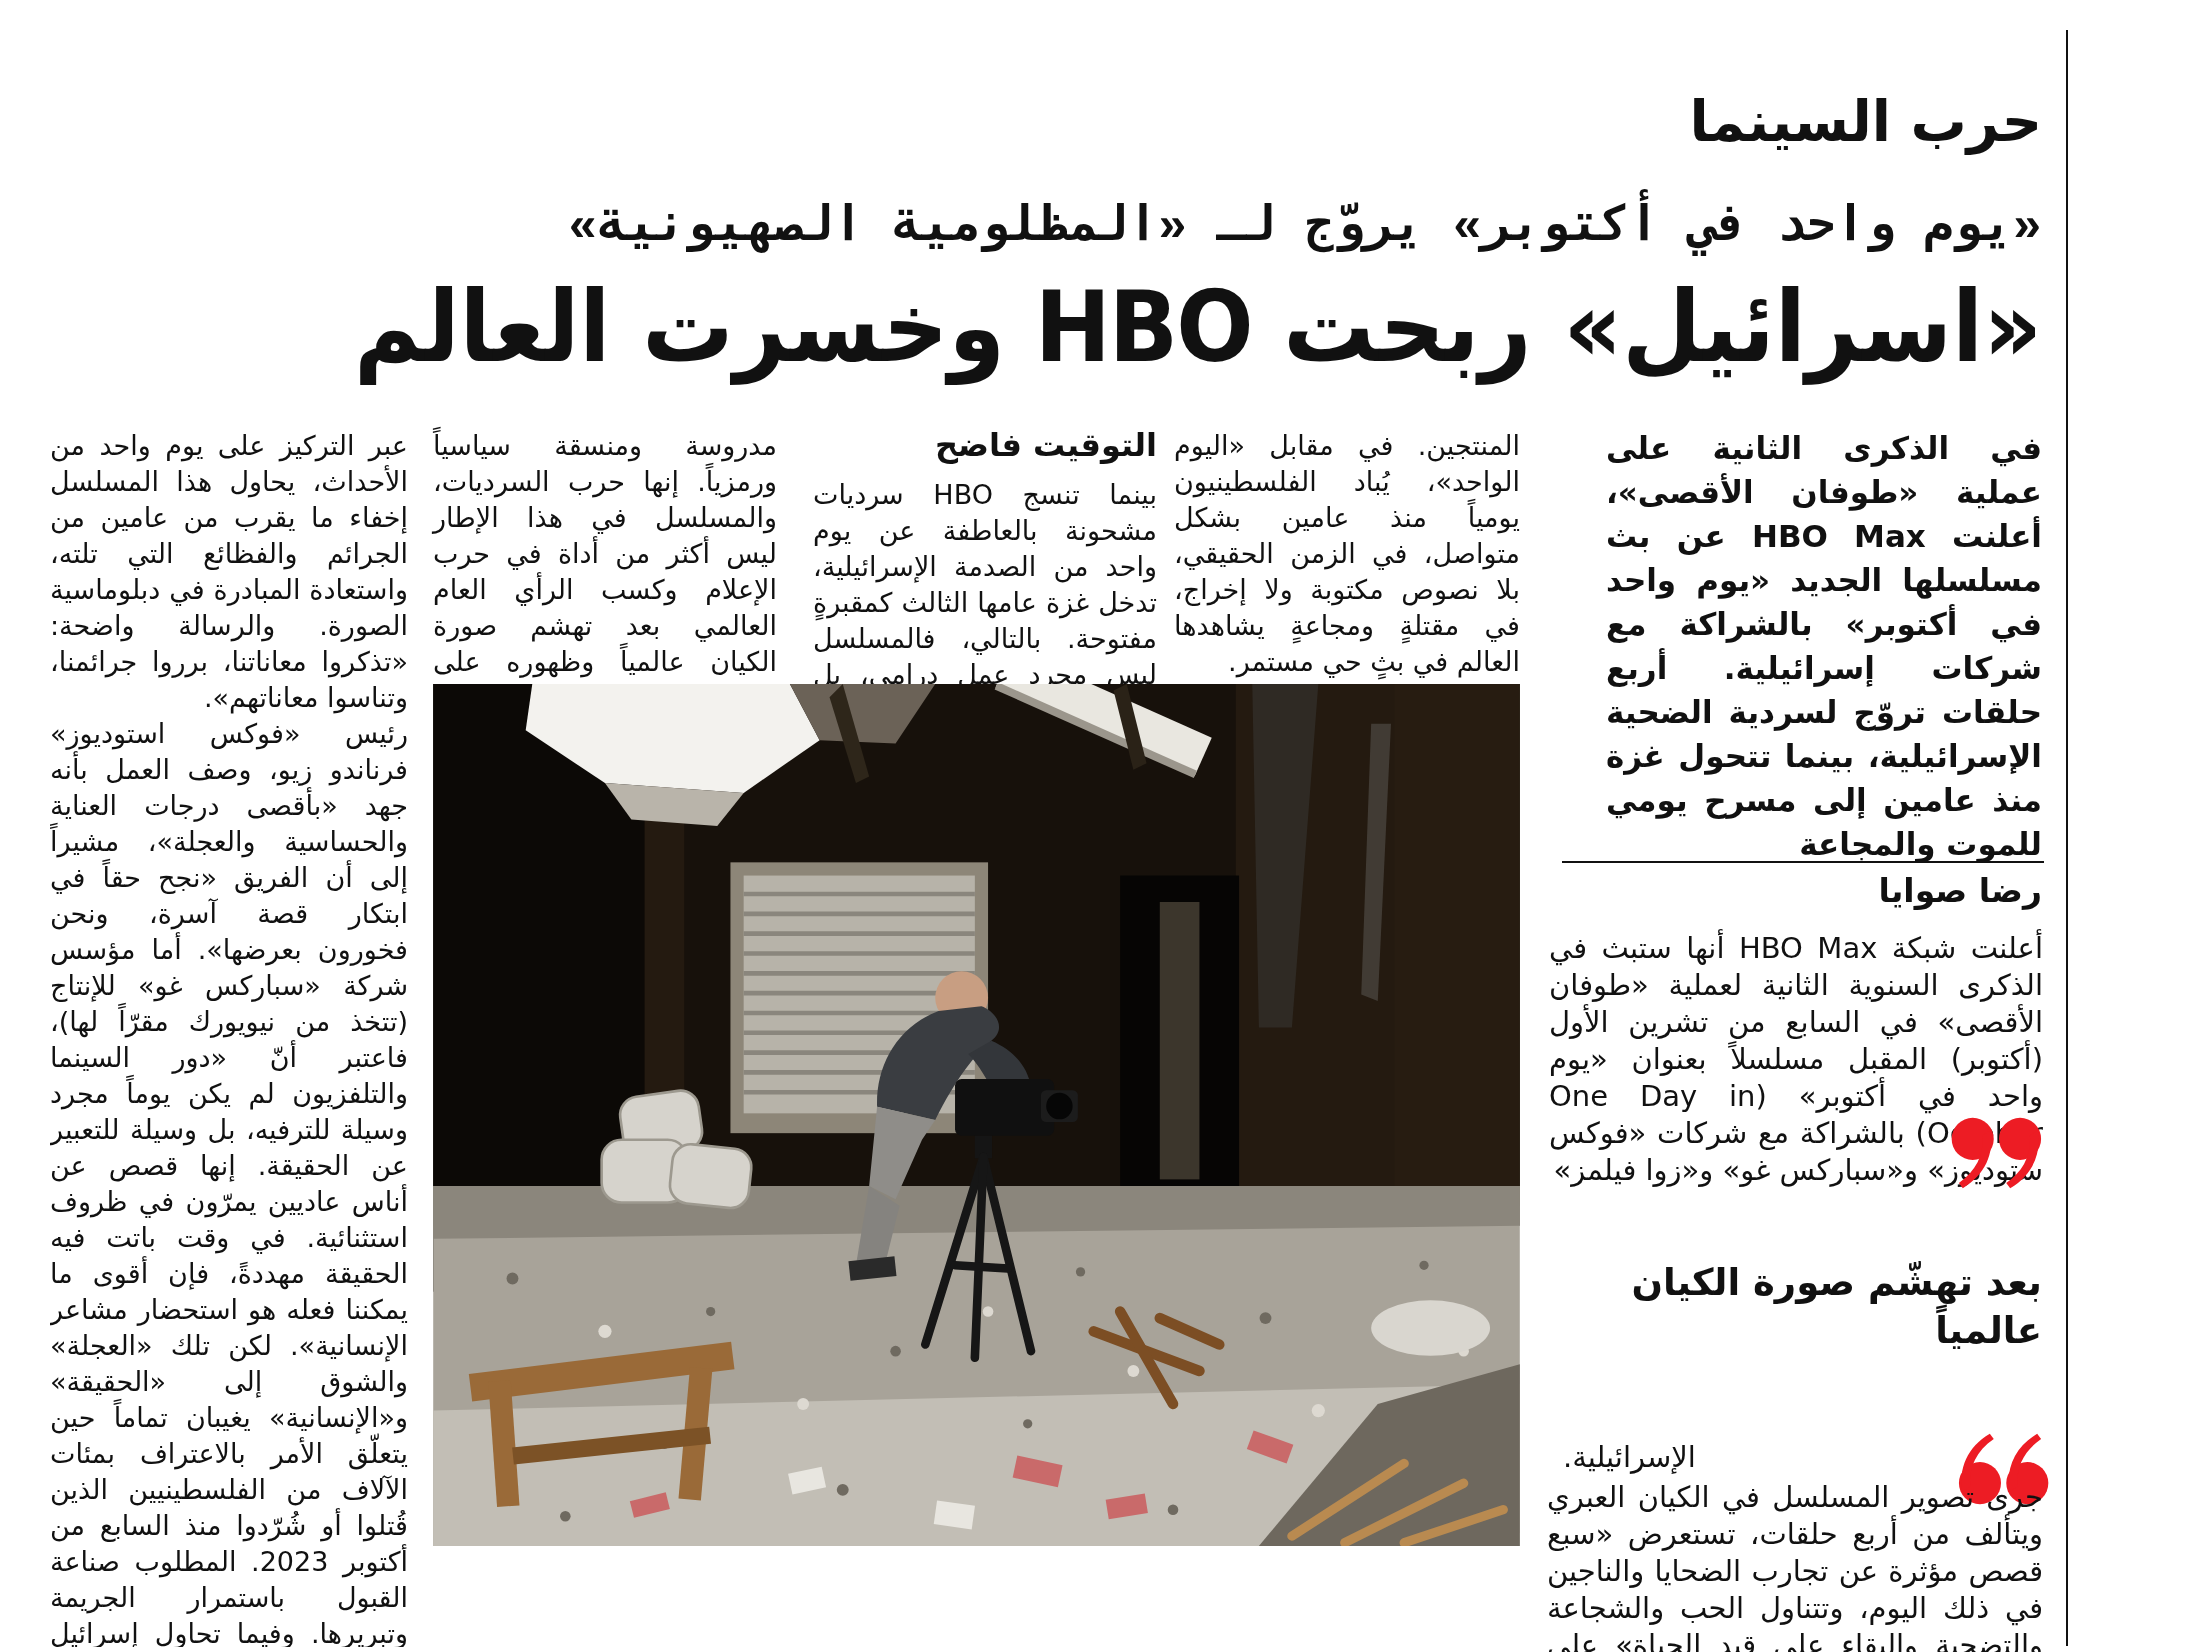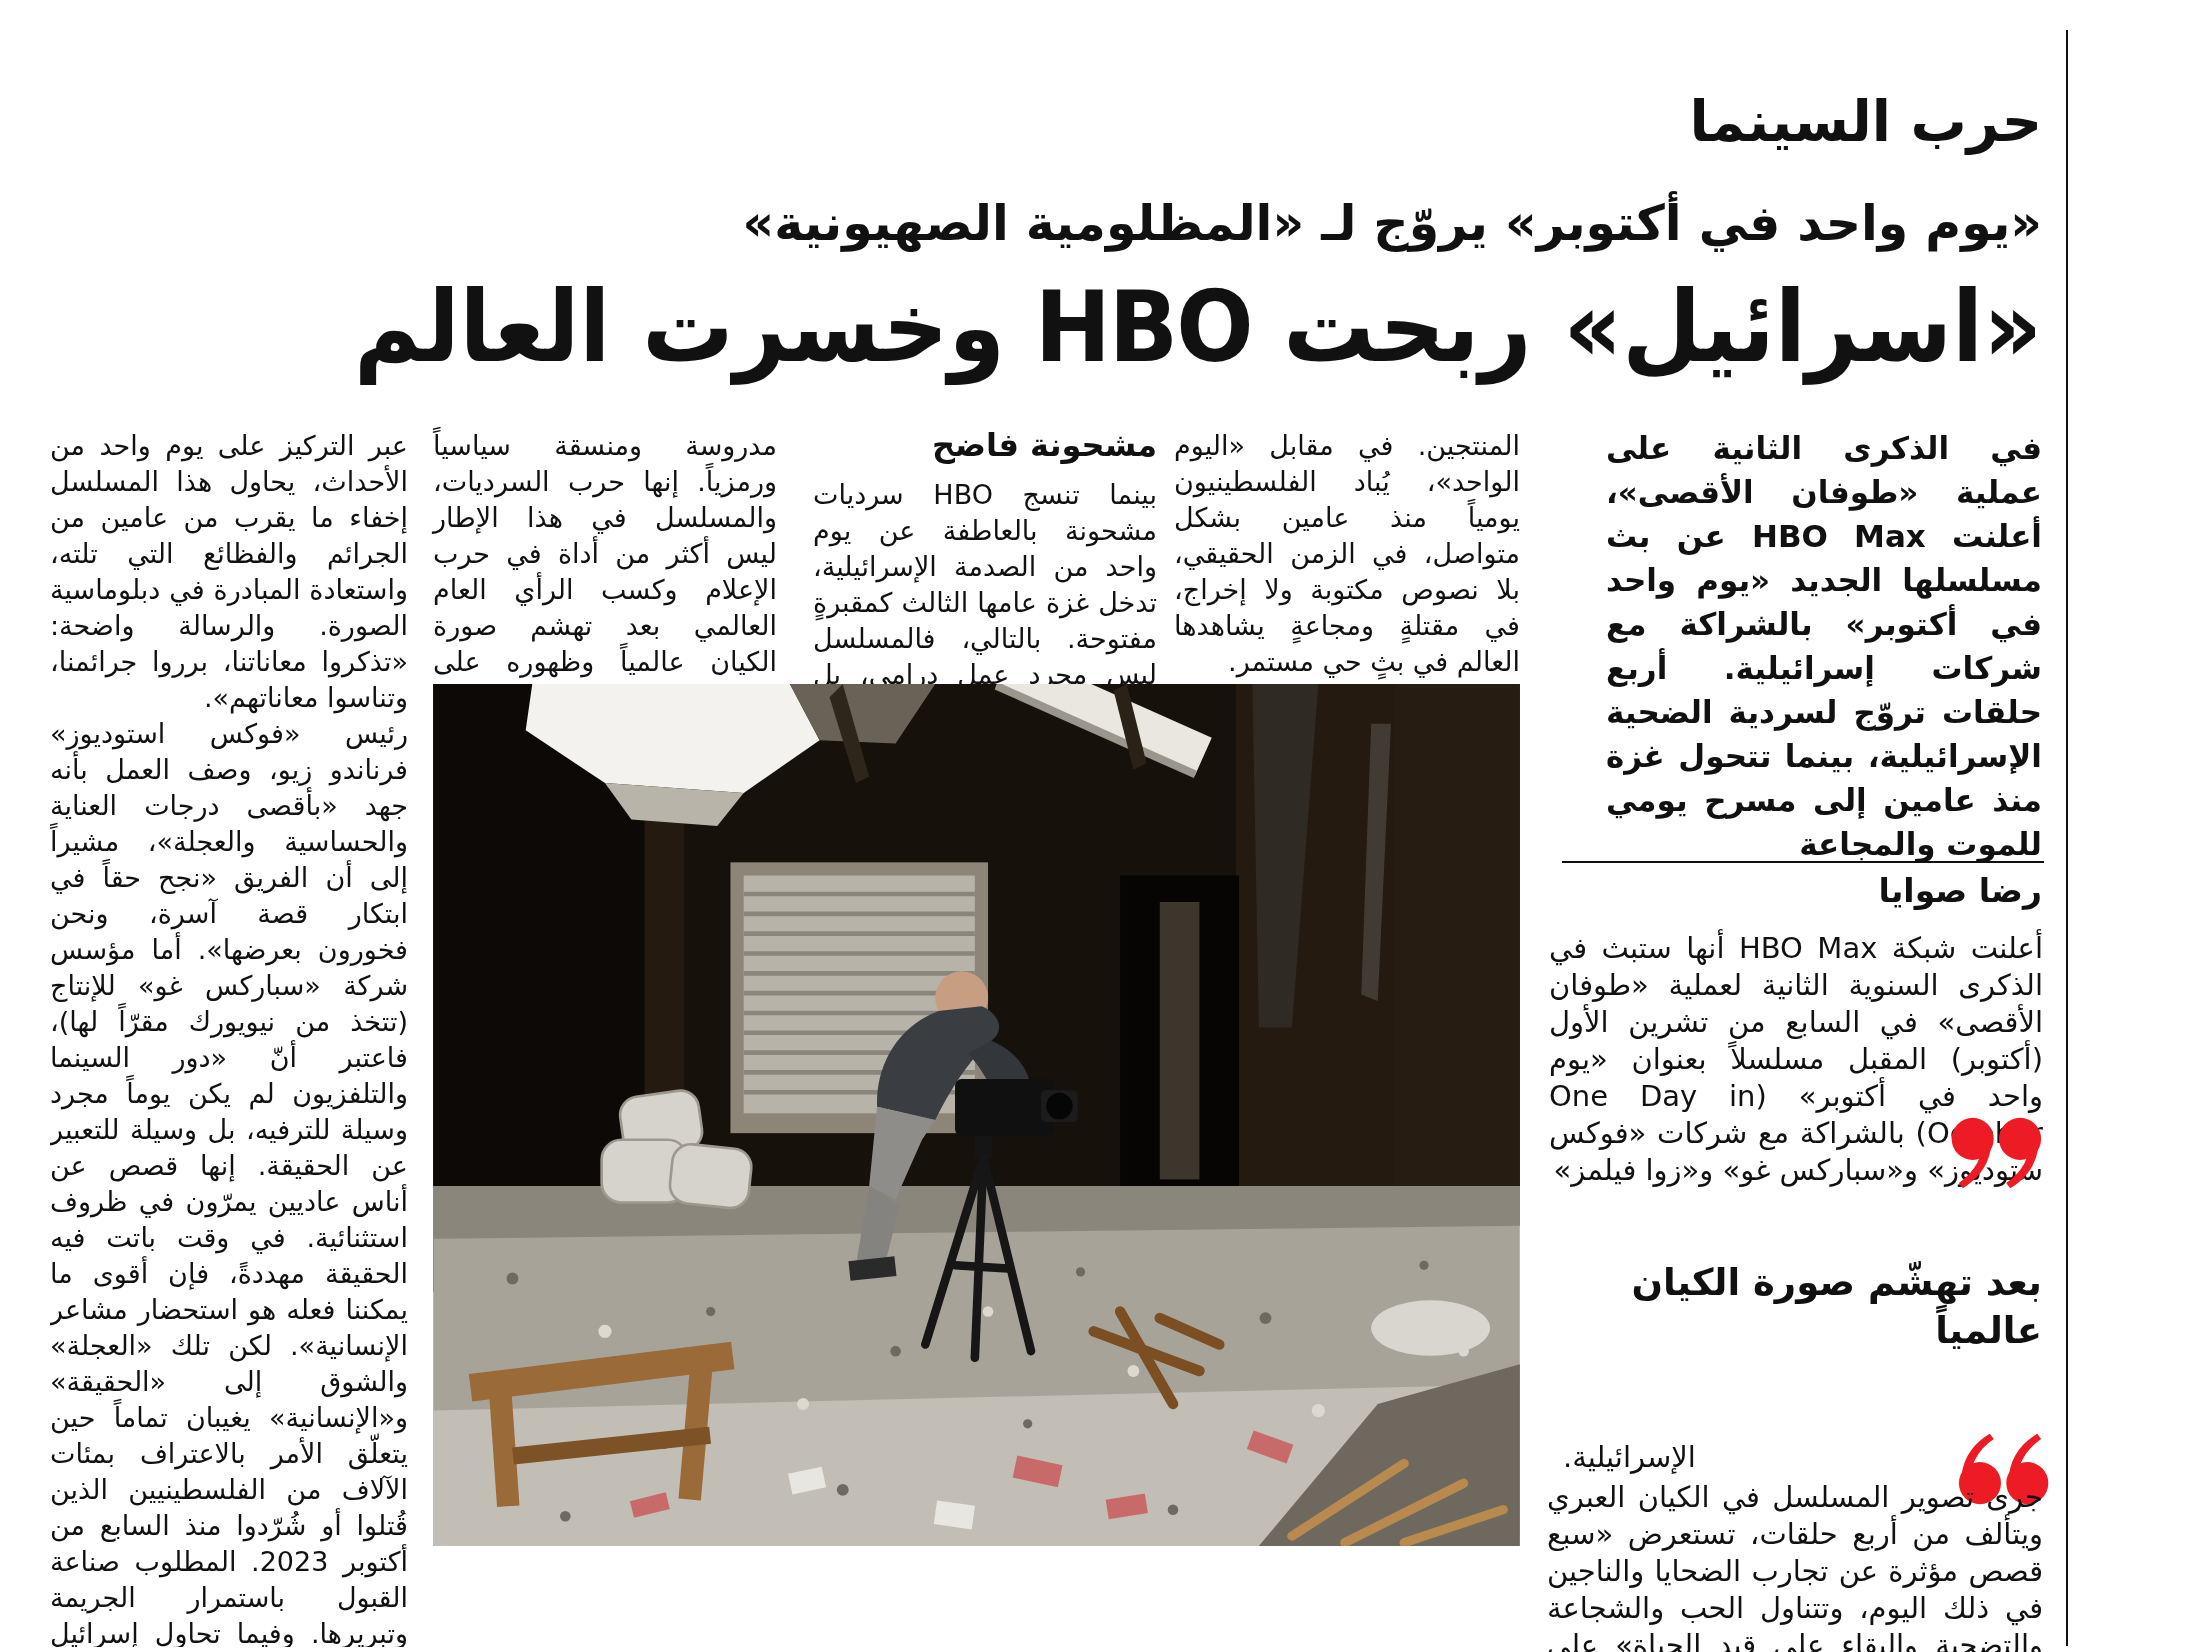--- a/index.html
+++ b/index.html
@@ -2,21 +2,21 @@
 <html lang="ar" dir="rtl" style="font-size:10.6px"><head>
 <meta charset="utf-8">
 <style>
   html,body{margin:0;padding:0;background:#ffffff;}
   body{width:2205px;height:1652px;position:relative;overflow:hidden;
        font-family:"DejaVu Sans",sans-serif;color:#111;}
   .abs{position:absolute;}
   .ar{direction:rtl;unicode-bidi:plaintext;}
   .just{text-align:justify;text-align-last:right;}
   .kicker{font-size:56px;font-weight:900;letter-spacing:-1.3px;}
-  .subhead{font-size:49px;font-weight:900;letter-spacing:-1.3px;white-space:nowrap;}
+  .subhead{font-size:49px;font-weight:900;letter-spacing:-1.3px;white-space:nowrap;font-family:Liberation Mono, monospace;}
   .headline{font-size:91px;font-weight:900;letter-spacing:-2px;white-space:nowrap;
             transform:scaleY(1.08);transform-origin:top right;}
   .lead{font-size:31px;line-height:44px;font-weight:700;}
   .bodytxt{font-size:27px;line-height:36px;}
   .railtxt{font-size:29px;line-height:37px;}
   .colhead{font-size:32px;font-weight:900;}
   .byline{font-size:33px;font-weight:900;}
   .pullquote{font-size:37px;line-height:48px;font-weight:900;}
   .rule-h{background:#111;height:2px;}
   .rule-v{background:#111;width:2px;}
@@ -64,21 +64,21 @@
       <path d="M132 20 C138 55 124 88 90 108 L84 100 C110 82 122 58 120 28 Z"></path>
     </g>
   </svg>
 </div>
 
 <div class="abs ar railtxt" style="right:280px;top:1439px;width:362px;text-align:left;">الإسرائيلية.</div>
 <div class="abs ar railtxt just" style="right:162px;top:1479px;width:496px;height:173px;overflow:hidden;">جرى تصوير المسلسل في الكيان العبري ويتألف من أربع حلقات، تستعرض «سبع قصص مؤثرة عن تجارب الضحايا والناجين في ذلك اليوم، وتتناول الحب والشجاعة والتضحية والبقاء على قيد الحياة» على حد تعبير</div>
 
 <div class="abs ar bodytxt just" style="left:1174px;top:428px;width:346px;">المنتجين. في مقابل «اليوم الواحد»، يُباد الفلسطينيون يومياً منذ عامين بشكل متواصل، في الزمن الحقيقي، بلا نصوص مكتوبة ولا إخراج، في مقتلةٍ ومجاعةٍ يشاهدها العالم في بثٍ حي مستمر.</div>
 
-<div class="abs ar colhead" style="left:813px;top:426px;width:344px;text-align:right;">مشحونة فاضح</div>
+<div class="abs ar colhead" style="left:813px;top:426px;width:344px;text-align:right;">التوقيت فاضح</div>
 <div class="abs ar bodytxt just" style="left:813px;top:477px;width:344px;">بينما تنسج HBO سرديات مشحونة بالعاطفة عن يوم واحد من الصدمة الإسرائيلية، تدخل غزة عامها الثالث كمقبرةٍ مفتوحة. بالتالي، فالمسلسل ليس مجرد عمل درامي، بل خطوة</div>
 
 <div class="abs ar bodytxt just" style="left:433px;top:428px;width:344px;">مدروسة ومنسقة سياسياً ورمزياً. إنها حرب السرديات، والمسلسل في هذا الإطار ليس أكثر من أداة في حرب الإعلام وكسب الرأي العام العالمي بعد تهشم صورة الكيان عالمياً وظهوره على حقيقته الدموية. هجوم ثقافي يهدف إلى إخفاء الواقع</div>
 
 <div class="abs ar bodytxt just" style="left:50px;top:428px;width:358px;height:1219px;overflow:hidden;">
   <div>عبر التركيز على يوم واحد من الأحداث، يحاول هذا المسلسل إخفاء ما يقرب من عامين من الجرائم والفظائع التي تلته، واستعادة المبادرة في دبلوماسية الصورة. والرسالة واضحة: «تذكروا معاناتنا، برروا جرائمنا، وتناسوا معاناتهم».</div>
   <div>رئيس «فوكس استوديوز» فرناندو زيو، وصف العمل بأنه جهد «بأقصى درجات العناية والحساسية والعجلة»، مشيراً إلى أن الفريق «نجح حقاً في ابتكار قصة آسرة، ونحن فخورون بعرضها». أما مؤسس شركة «سباركس غو» للإنتاج (تتخذ من نيويورك مقرّاً لها)، فاعتبر أنّ «دور السينما والتلفزيون لم يكن يوماً مجرد وسيلة للترفيه، بل وسيلة للتعبير عن الحقيقة. إنها قصص عن أناس عاديين يمرّون في ظروف استثنائية. في وقت باتت فيه الحقيقة مهددةً، فإن أقوى ما يمكننا فعله هو استحضار مشاعر الإنسانية». لكن تلك «العجلة» والشوق إلى «الحقيقة» و«الإنسانية» يغيبان تماماً حين يتعلّق الأمر بالاعتراف بمئات الآلاف من الفلسطينيين الذين قُتلوا أو شُرّدوا منذ السابع من أكتوبر 2023. المطلوب صناعة القبول باستمرار الجريمة وتبريرها. وفيما تحاول إسرائيل إعادة بناء صورتها، يقف العالم متفرجاً على مسلسل الرعب في غزة، الذي لن يستطيع أي عرض أو شركة إنتاج أن يخفياه أو يحجباه.</div>
 </div>
 
 <div class="abs" style="left:433px;top:684px;width:1087px;height:862px;" role="img" aria-label="مصوّر يلتقط مشاهد بكاميرا على حامل ثلاثي داخل غرفة محترقة ومدمّرة مليئة بالركام">

